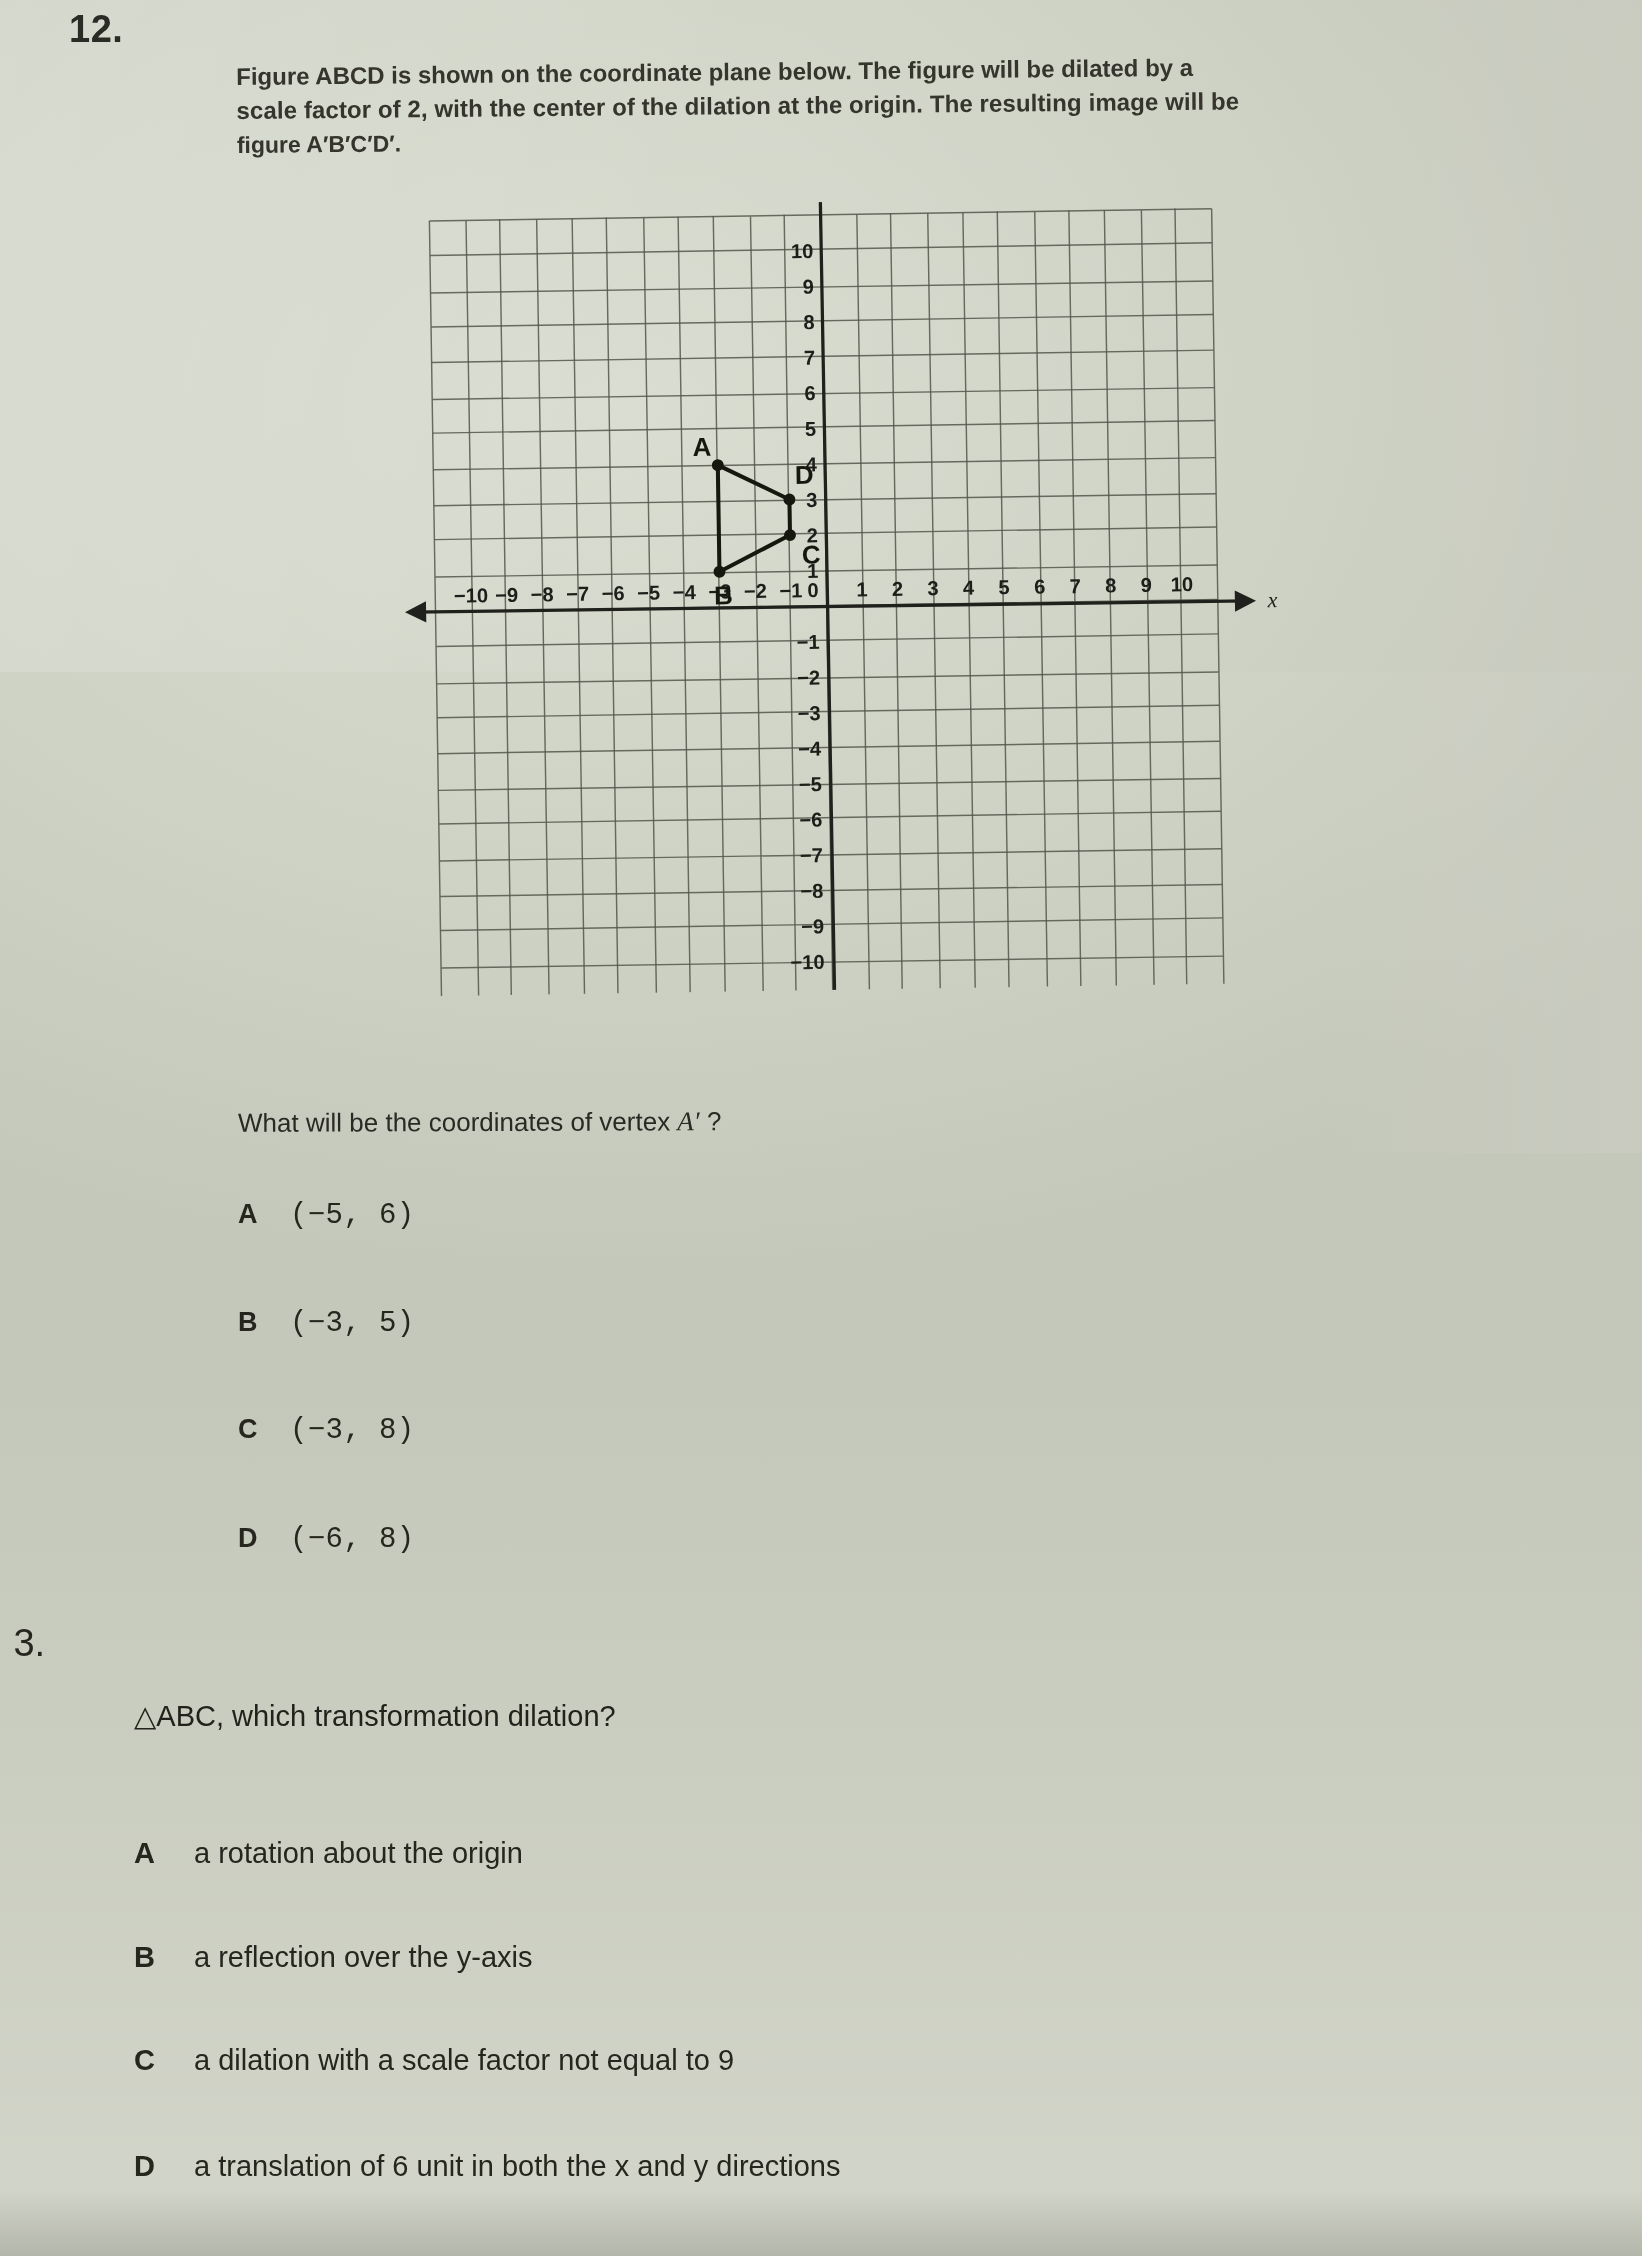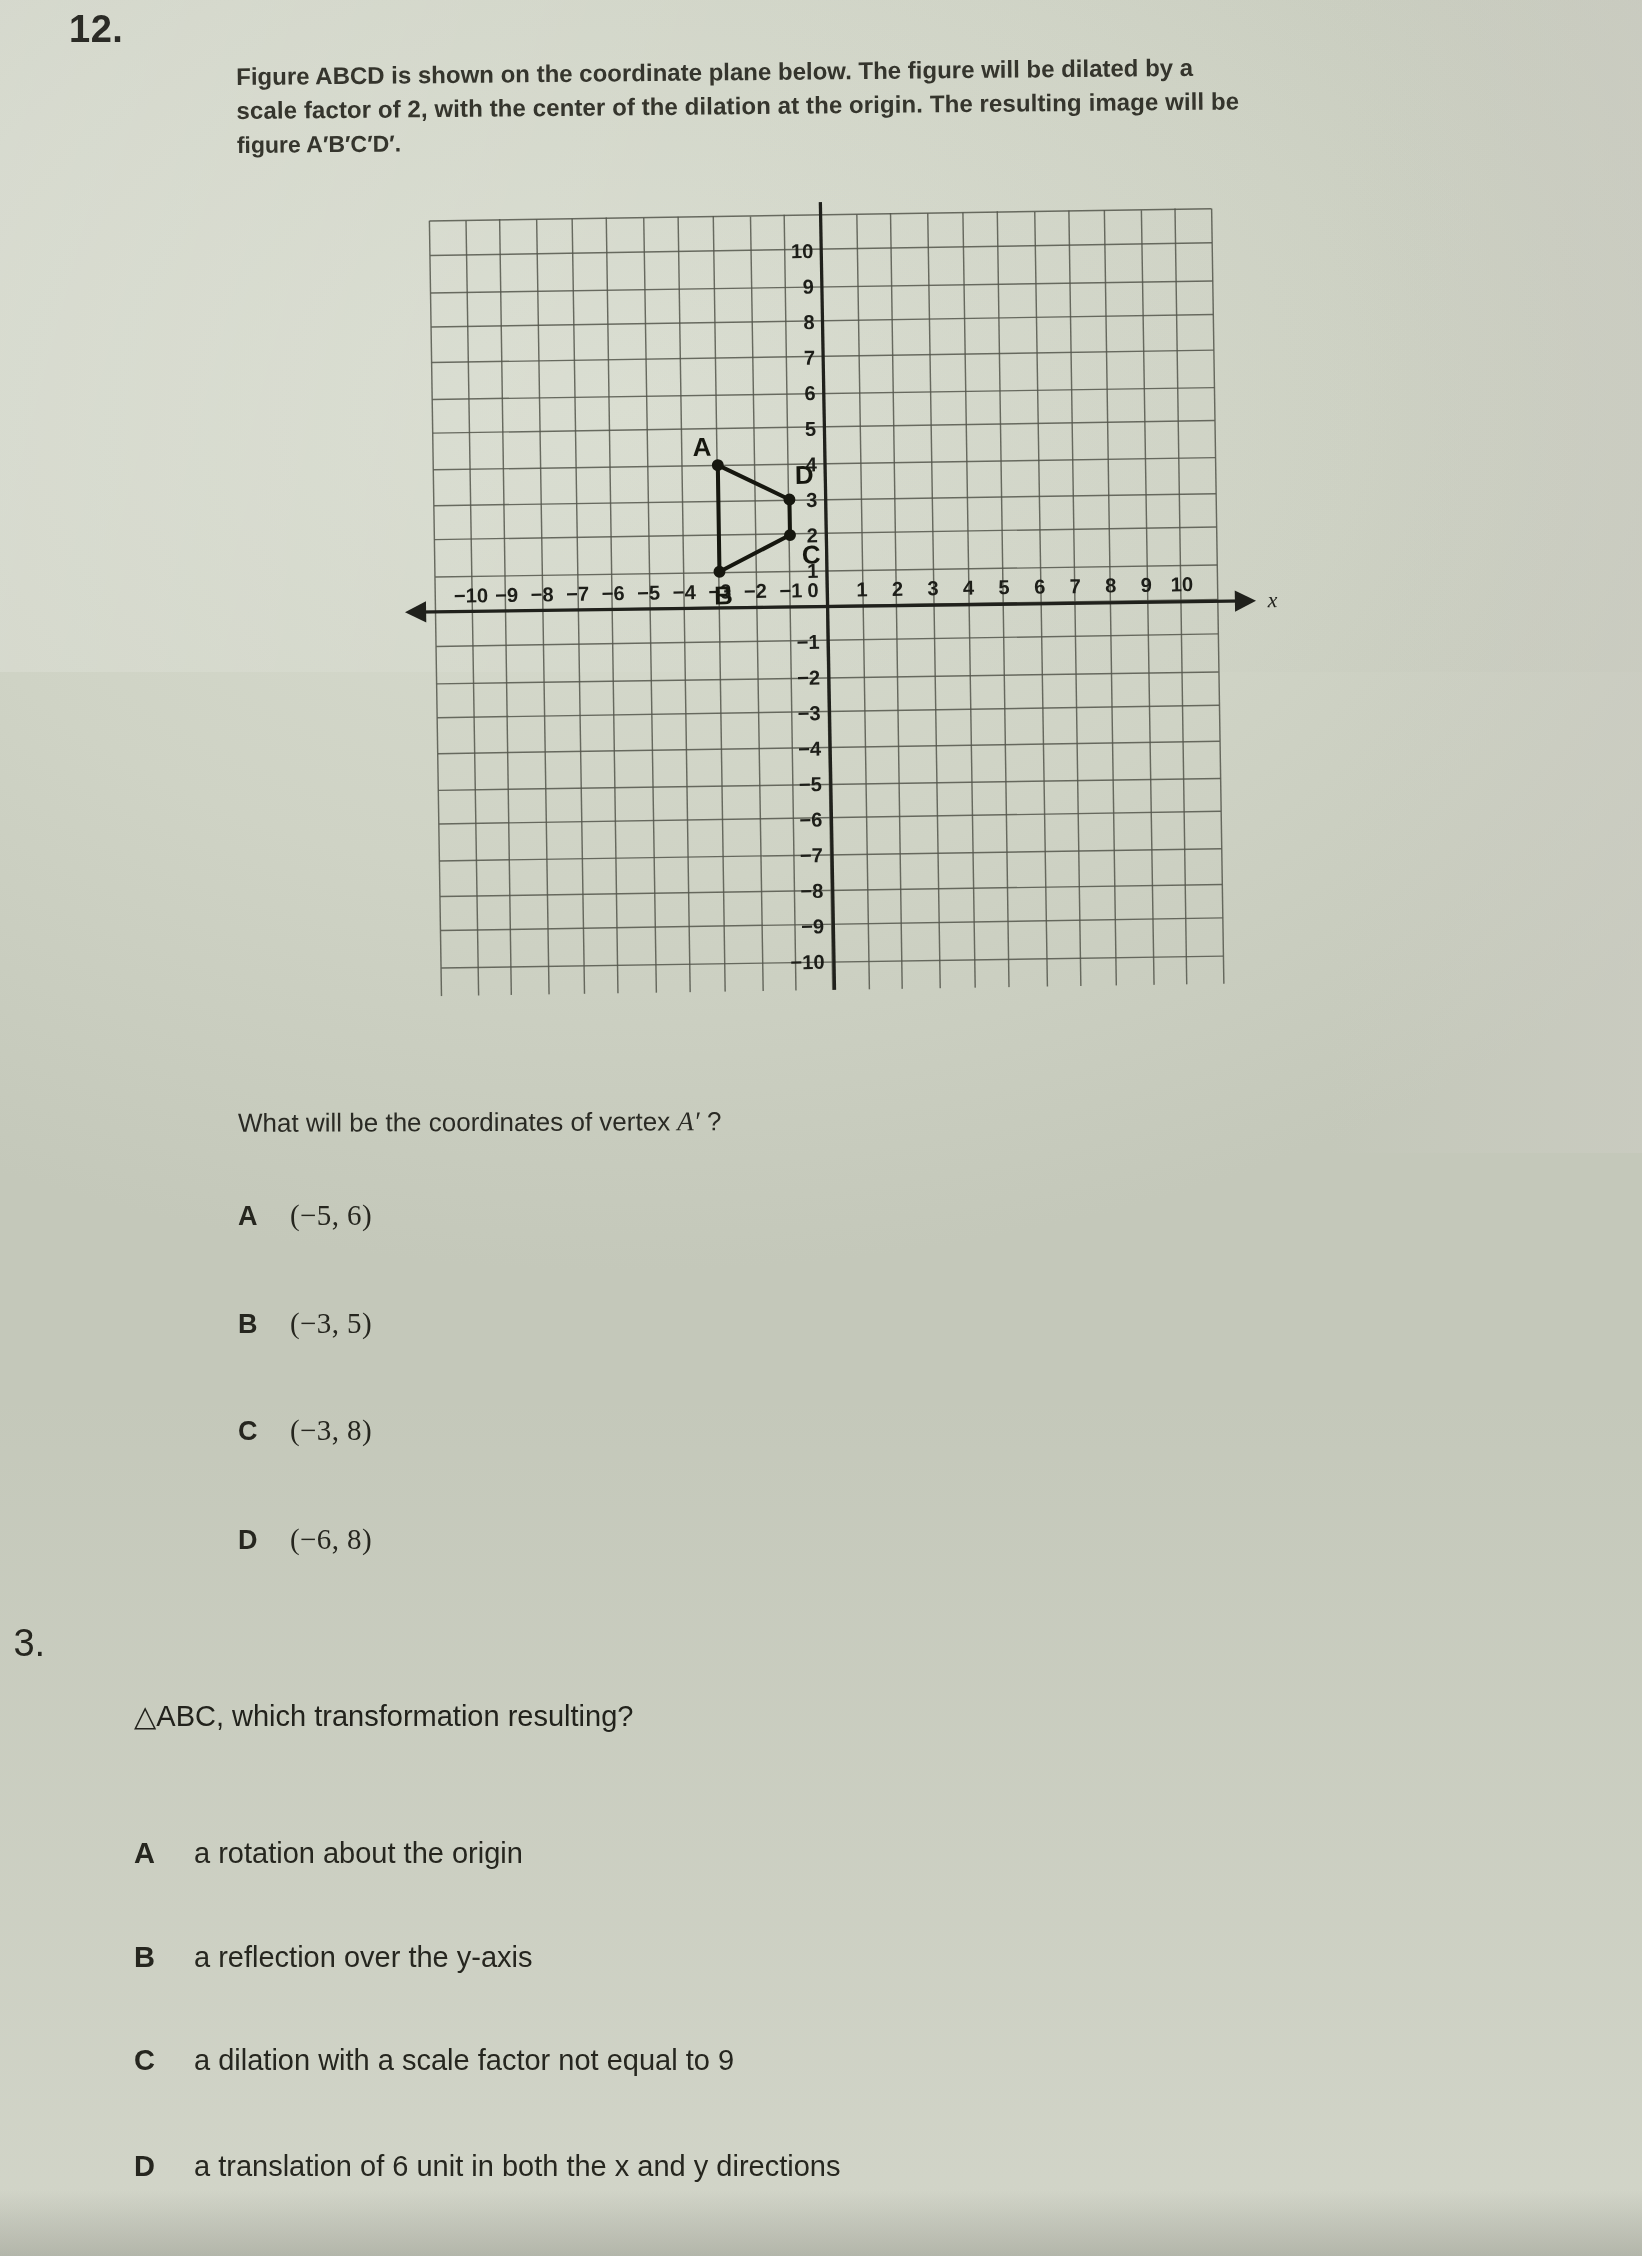--- a/index.html
+++ b/index.html
@@ -102,21 +102,21 @@
   .choice .letter {
     font-weight: 700;
     font-size: 27px;
     width: 52px;
     display: inline-block;
   }
   .choice .body {
     font-size: 27px;
   }
   .q12choice .body {
-    font-family: Liberation Serif, serif;
+    font-family: Liberation Mono, monospace;
     font-size: 29px;
     letter-spacing: 0.4px;
   }
   #q12-a { left: 238px; top: 1199px; }
   #q12-b { left: 238px; top: 1307px; }
   #q12-c { left: 238px; top: 1414px; }
   #q12-d { left: 238px; top: 1523px; }
 
   
   #q3-number {
@@ -293,21 +293,21 @@
   <span class="body">(−3, 8)</span>
 </div>
 <div class="choice q12choice" id="q12-d">
   <span class="letter">D</span>
   <span class="body">(−6, 8)</span>
 </div>
 
 <div id="q3-number">3.</div>
 
 <div id="q3-stem">
-  <span class="ln">△ABC, which transformation resulting?</span>
+  <span class="ln">△ABC, which transformation dilation?</span>
 </div>
 
 <div class="choice q3choice" id="q3-a">
   <span class="letter">A</span>
   <span class="body">a rotation about the origin</span>
 </div>
 <div class="choice q3choice" id="q3-b">
   <span class="letter">B</span>
   <span class="body">a reflection over the y-axis</span>
 </div>

